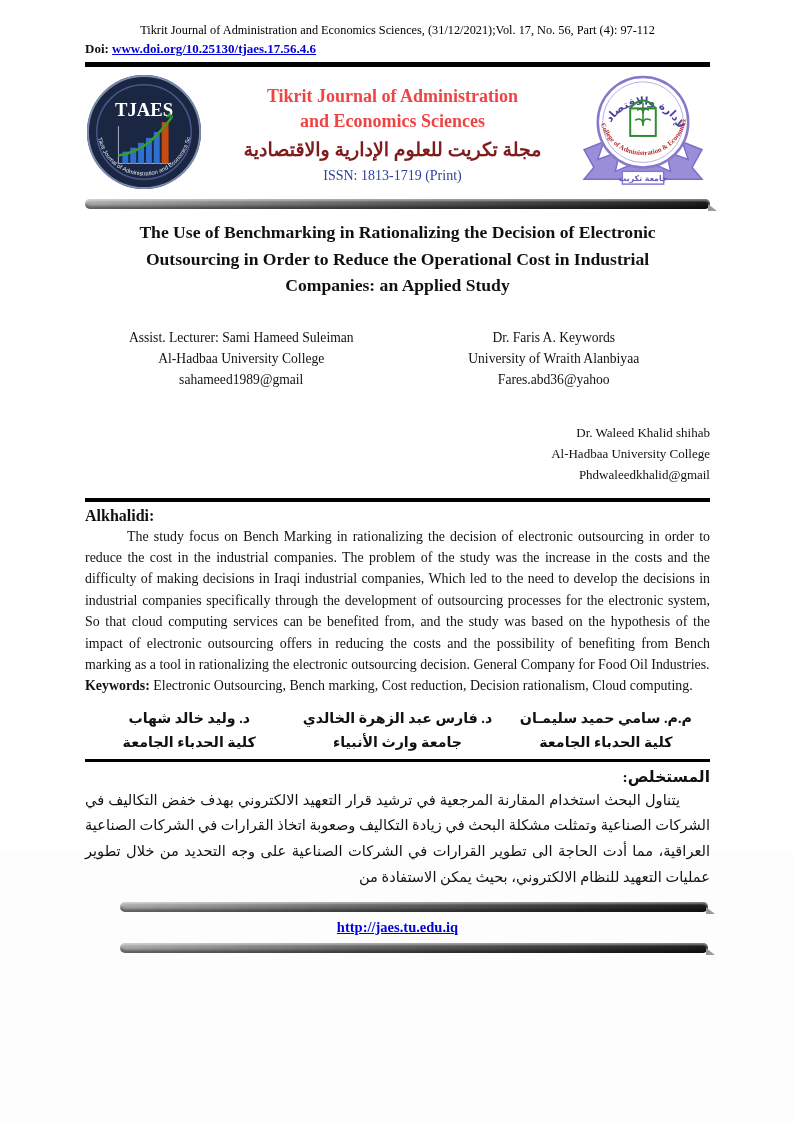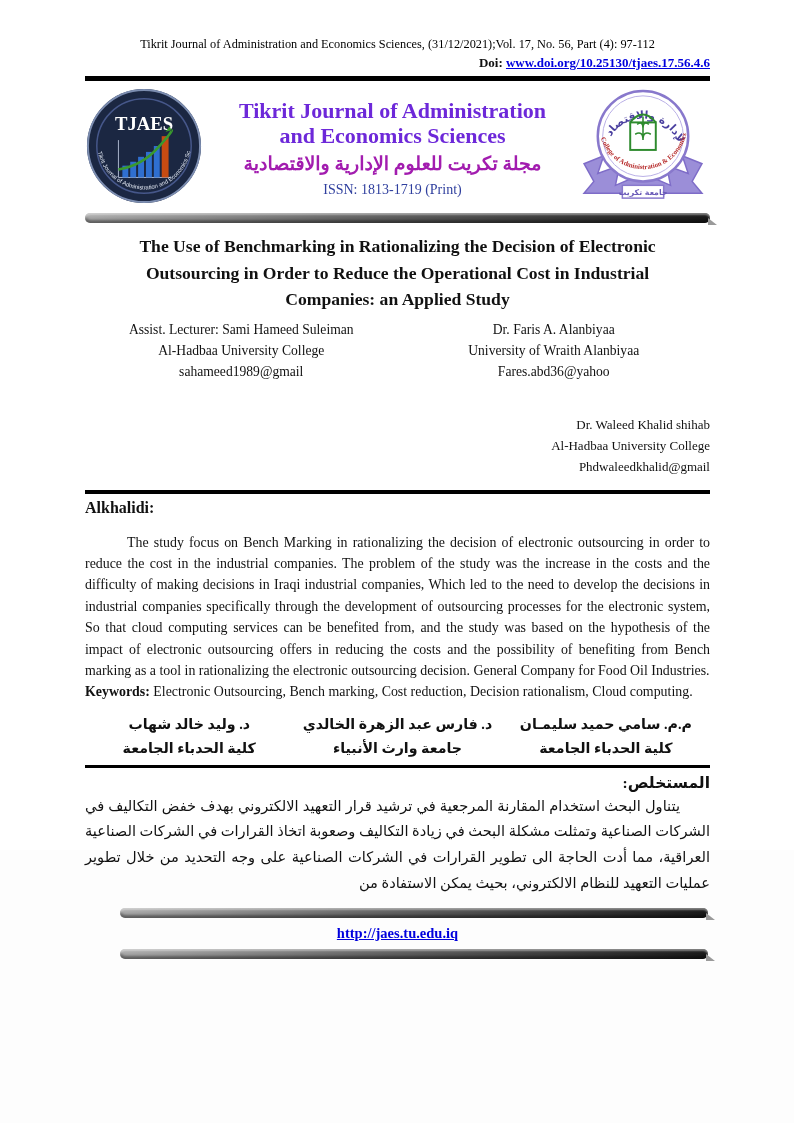--- a/index.html
+++ b/index.html
@@ -1,56 +1,56 @@
 <!DOCTYPE html>
 <html lang="en"><head>
 <meta charset="utf-8">
 <style>
   html,body{margin:0;padding:0;background:#e9e9e9;}
   body{width:794px;height:1123px;margin:0 auto;background:#fdfdfd;
        font-family:"Liberation Serif", serif;color:#111;overflow:hidden;}
-  .page{box-sizing:border-box;width:794px;height:850px;padding:36px 84px 0 85px;background:#fff;}
+  .page{box-sizing:border-box;width:794px;height:850px;padding:22px 84px 0 85px;background:#fff;}
 
   
   .journal-line{text-align:center;font-size:12.3px;line-height:16px;color:#000;}
-  .doi-row{text-align:right;font-size:13px;font-weight:bold;margin-top:3px;}
+  .doi-row{text-align:left;font-size:13px;font-weight:bold;margin-top:3px;}
   a.link{color:#0000dd;text-decoration:underline;font-weight:bold;cursor:pointer;}
 
   .rule{background:#000;border:0;margin:0;}
   .rule-5{height:5px;margin-top:5px;}
   .rule-4{height:4px;}
   .rule-3{height:3px;}
 
   
   .masthead{display:flex;align-items:center;padding:6px 0 4px;}
   .m-center{flex:1;text-align:center;}
-  .m-title{color:#6d28d9;font-weight:bold;font-size:22px;line-height:25px;}
-  .m-arabic{color:#a21caf;font-weight:bold;font-size:19px;line-height:26px;direction:rtl;margin-top:3px;}
+  .m-title{color:#ef4444;font-weight:bold;font-size:18px;line-height:25px;}
+  .m-arabic{color:#7f1d1d;font-weight:bold;font-size:19px;line-height:26px;direction:rtl;margin-top:3px;}
   .m-issn{color:#2f3f9e;font-size:14px;margin-top:5px;}
   .logo-box{width:122px;flex:0 0 auto;}
   .logo-box.right{width:132px;}
 
   
   .bar3d{height:10px;border-radius:5px;position:relative;
          background:linear-gradient(to right,#ababab,#6a6a6a 40%,#1a1a1a 100%);
          box-shadow:inset 0 2px 2px rgba(255,255,255,.45), inset 0 -3px 3px rgba(0,0,0,.45);}
   .bar3d::after{content:"";position:absolute;right:-7px;bottom:-2px;width:0;height:0;
          border-left:9px solid #9a9a9a;border-top:7px solid transparent;}
 
   
   .article-title{white-space:pre-line;text-align:center;font-weight:bold;font-size:17.6px;
                  line-height:26.5px;margin-top:10px;}
-  .authors-row{display:flex;margin-top:6px;}
+  .authors-row{display:flex;margin-top:28px;}
   .author{flex:1;text-align:center;font-size:13.6px;line-height:21px;}
   .author-center{margin-top:32px;text-align:right;font-size:13px;line-height:21px;}
 
   
   .abstract-rule{margin-top:13px;}
   .abstract-head{font-size:16px;font-weight:bold;margin-top:5px;}
-  .abstract-body{text-align:justify;font-size:13.9px;line-height:21.4px;text-indent:42px;margin-top:15px;}
+  .abstract-body{text-align:justify;font-size:13.9px;line-height:21.4px;text-indent:42px;margin-top:1px;}
   .keywords{text-align:justify;font-size:13.9px;line-height:21.4px;}
   .kw-label{font-weight:bold;}
 
   
   .ar{direction:rtl;font-family:"Liberation Serif","DejaVu Sans",serif;}
   .ar-title{text-align:center;font-weight:bold;font-size:17.5px;line-height:31px;margin-top:8px;}
   .ar-authors{display:flex;margin-top:9px;font-weight:bold;font-size:14.2px;line-height:24px;}
   .ar-author{flex:1;text-align:center;}
   .ar-rule{margin-top:5px;}
   .ar-head{font-weight:bold;font-size:15.5px;margin-top:4px;line-height:22px;}
@@ -133,21 +133,21 @@
 Outsourcing in Order to Reduce the Operational Cost in Industrial
 Companies: an Applied Study</div>
 
   <div class="authors-row">
     <div class="author">
       <div>Assist. Lecturer: Sami Hameed Suleiman</div>
       <div>Al-Hadbaa University College</div>
       <div>sahameed1989@gmail</div>
     </div>
     <div class="author">
-      <div>Dr. Faris A. Alanbiyaa</div>
+      <div>Dr. Faris A. Keywords</div>
       <div>University of Wraith Alanbiyaa</div>
       <div>Fares.abd36@yahoo</div>
     </div>
   </div>
   <div class="author-center">
     <div>Dr. Waleed Khalid shihab</div>
     <div>Al-Hadbaa University College</div>
     <div>Phdwaleedkhalid@gmail</div>
   </div>
 

